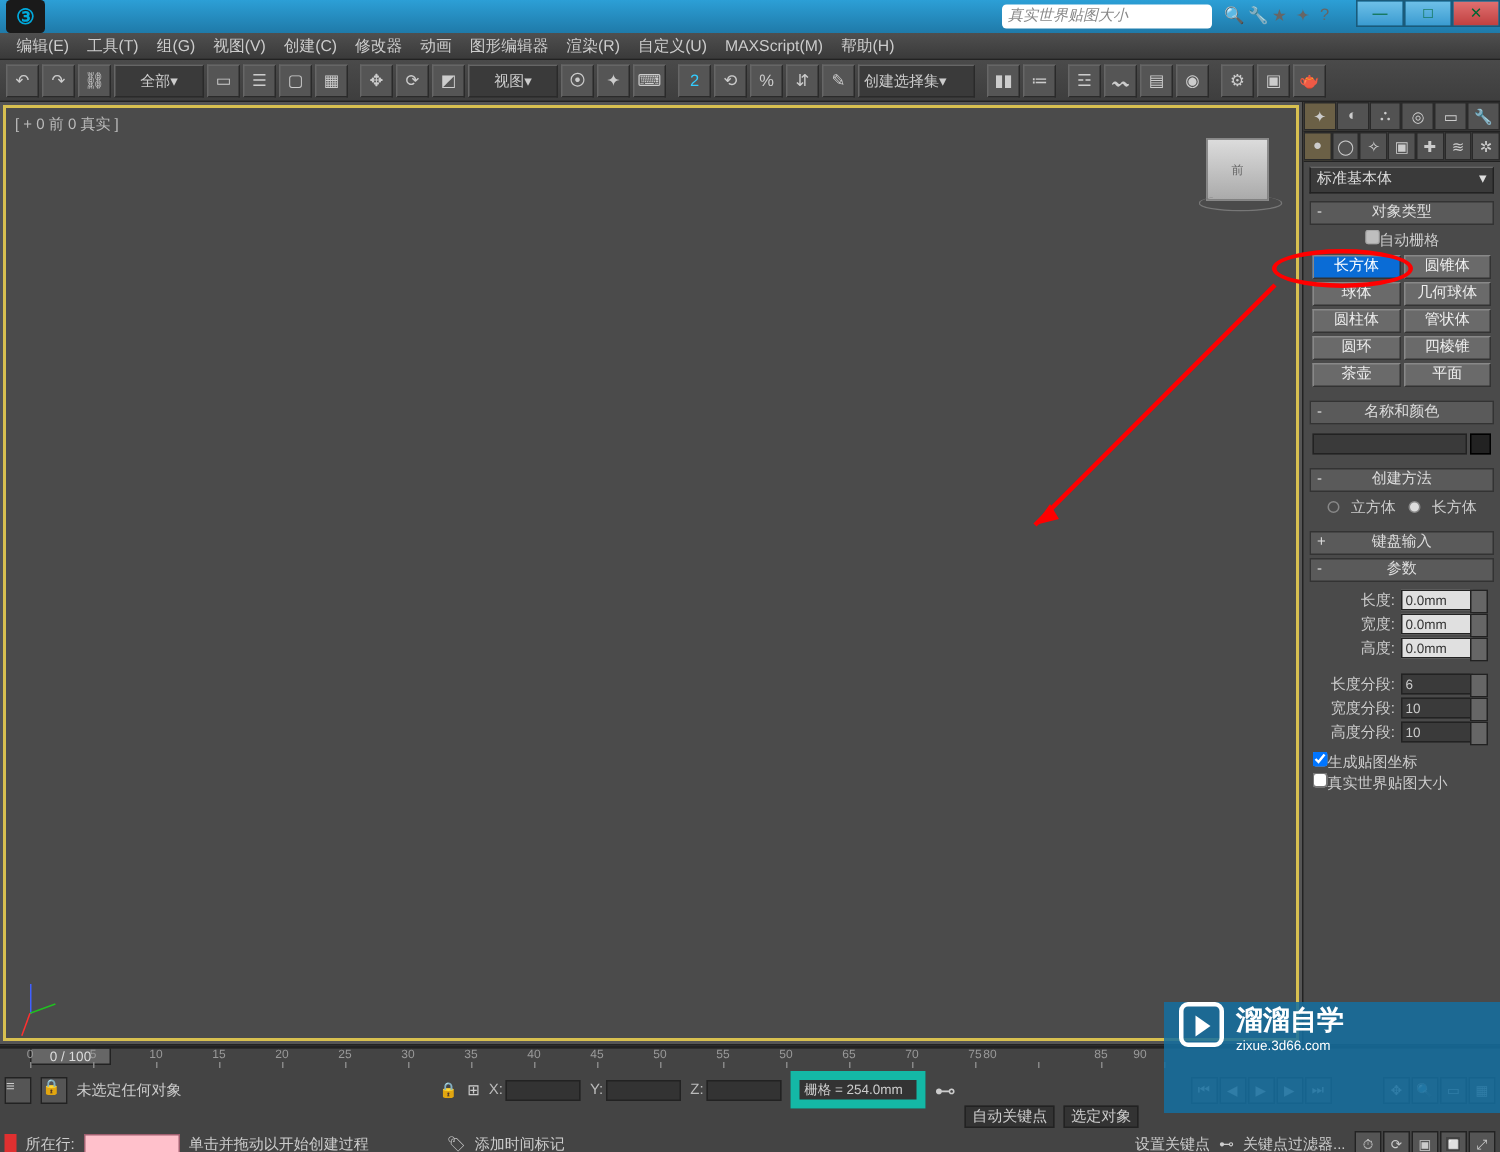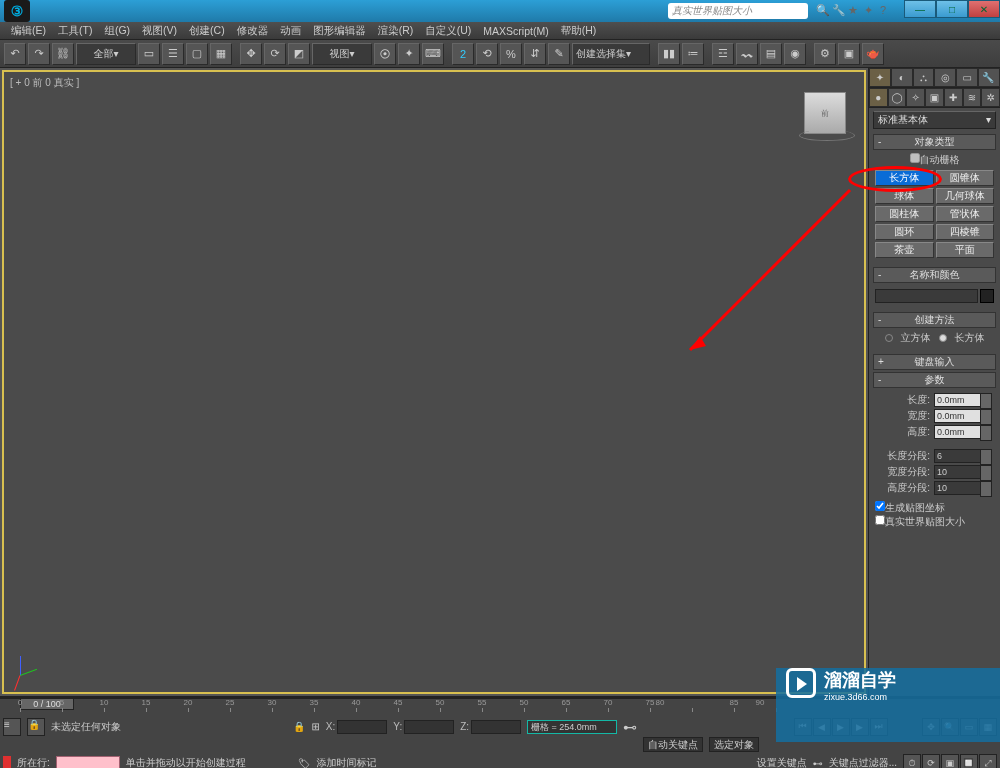--- a/index.html
+++ b/index.html
@@ -159,21 +159,21 @@
   .timeslider .knob{position:absolute;left:20px;top:1px;height:12px;width:54px;background:#666;border:1px solid #222;font-size:9px;line-height:10px;text-align:center;color:#ddd;}
   .trackbar{height:16px;background:#333;border-bottom:1px solid #222;display:flex;align-items:flex-end;font-size:8px;color:#999;position:relative;padding-left:20px;}
   .trackbar .tick{position:absolute;top:10px;width:1px;height:4px;background:#888;}
   .trackbar .lbl{position:absolute;top:0;transform:translateX(-50%);font-size:8px;}
   .statusrow{flex:1;display:flex;align-items:center;gap:6px;padding:2px 3px;font-size:10px;}
   .statusrow .mini{width:18px;height:18px;background:#555;border:1px solid #222;}
   .statusrow .prompt{flex:0 0 auto;color:#ccc;}
   .statusrow .coord{display:flex;align-items:center;gap:2px;}
   .statusrow .coord .lab{color:#bbb;}
   .statusrow .coord .val{width:50px;height:14px;background:#333;border:1px solid #222;}
-  .statusrow .grid-sp{width:90px;height:14px;background:#333;border:1px solid #14b8a6;font-size:9px;color:#ccc;line-height:12px;padding:0 3px;}
+  .statusrow .grid-sp{width:90px;height:25px;background:#333;border:6px solid #14b8a6;font-size:9px;color:#ccc;line-height:12px;padding:0 3px;}
   .statusrow .autokey{background:#333;border:1px solid #222;padding:0 4px;height:15px;line-height:13px;margin-top:36px;}
   .statusrow2{display:flex;align-items:center;gap:6px;padding:0 3px 2px;font-size:10px;}
   .pinkbox{width:64px;height:14px;background:#ffc0cb;border:1px solid #a06070;}
   .redstrip{width:8px;height:14px;background:#e03030;}
   .navbtns{display:flex;gap:1px;margin-left:auto;}
   .navbtns .nb{width:18px;height:18px;background:#555;border:1px solid #222;display:flex;align-items:center;justify-content:center;font-size:9px;}
 
   
   .anno-oval{
     position:absolute; border:3px solid #ff0000; border-radius:50%;

